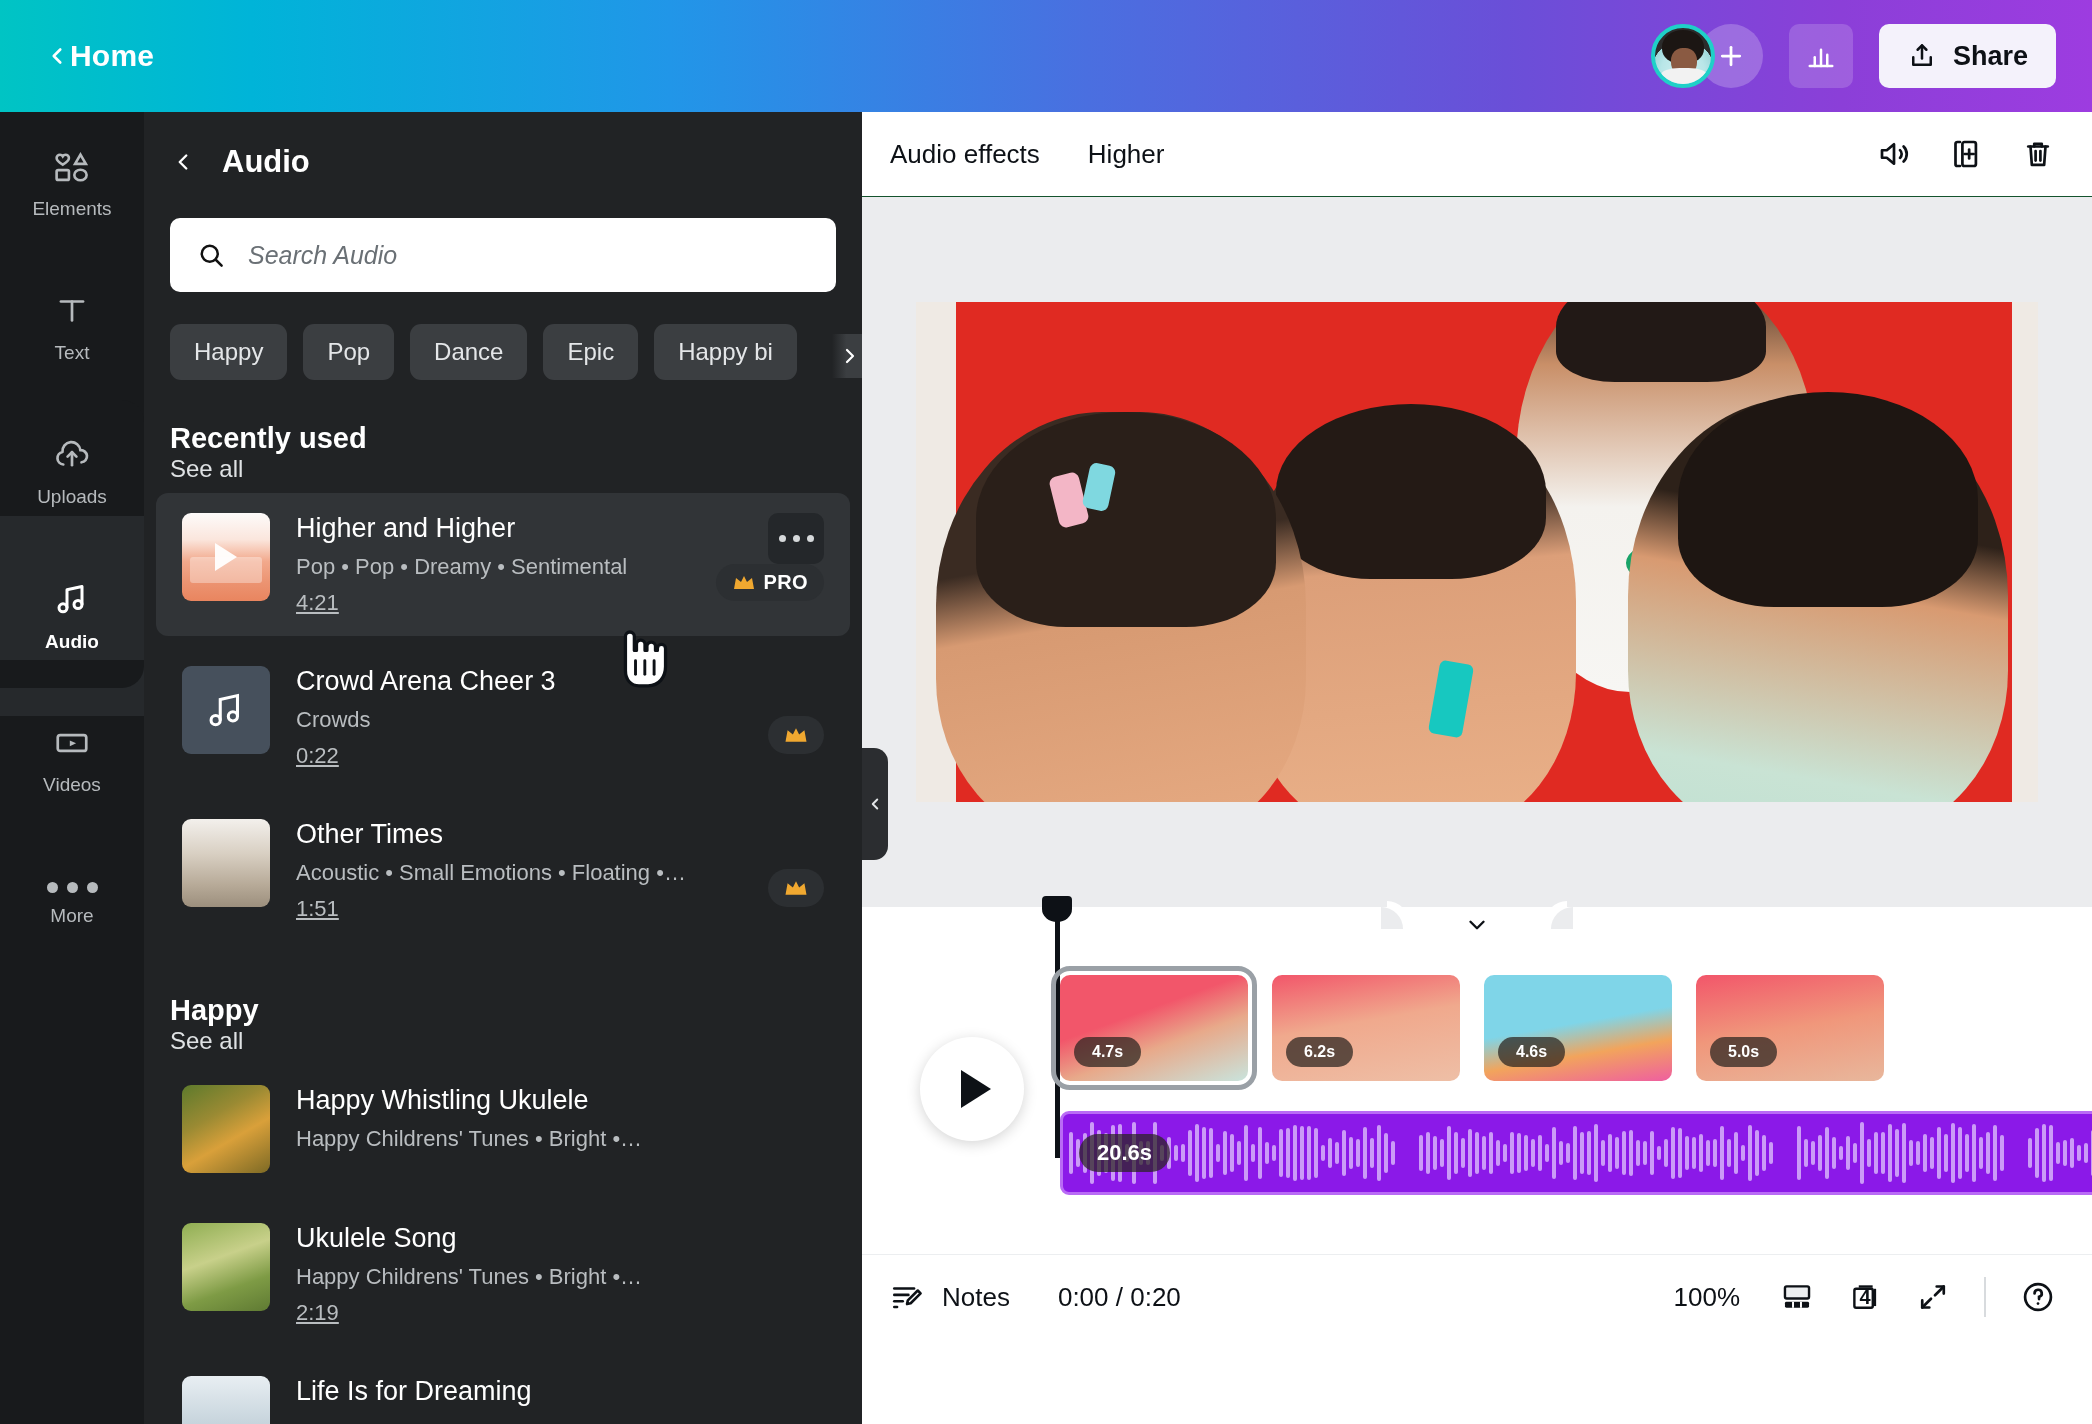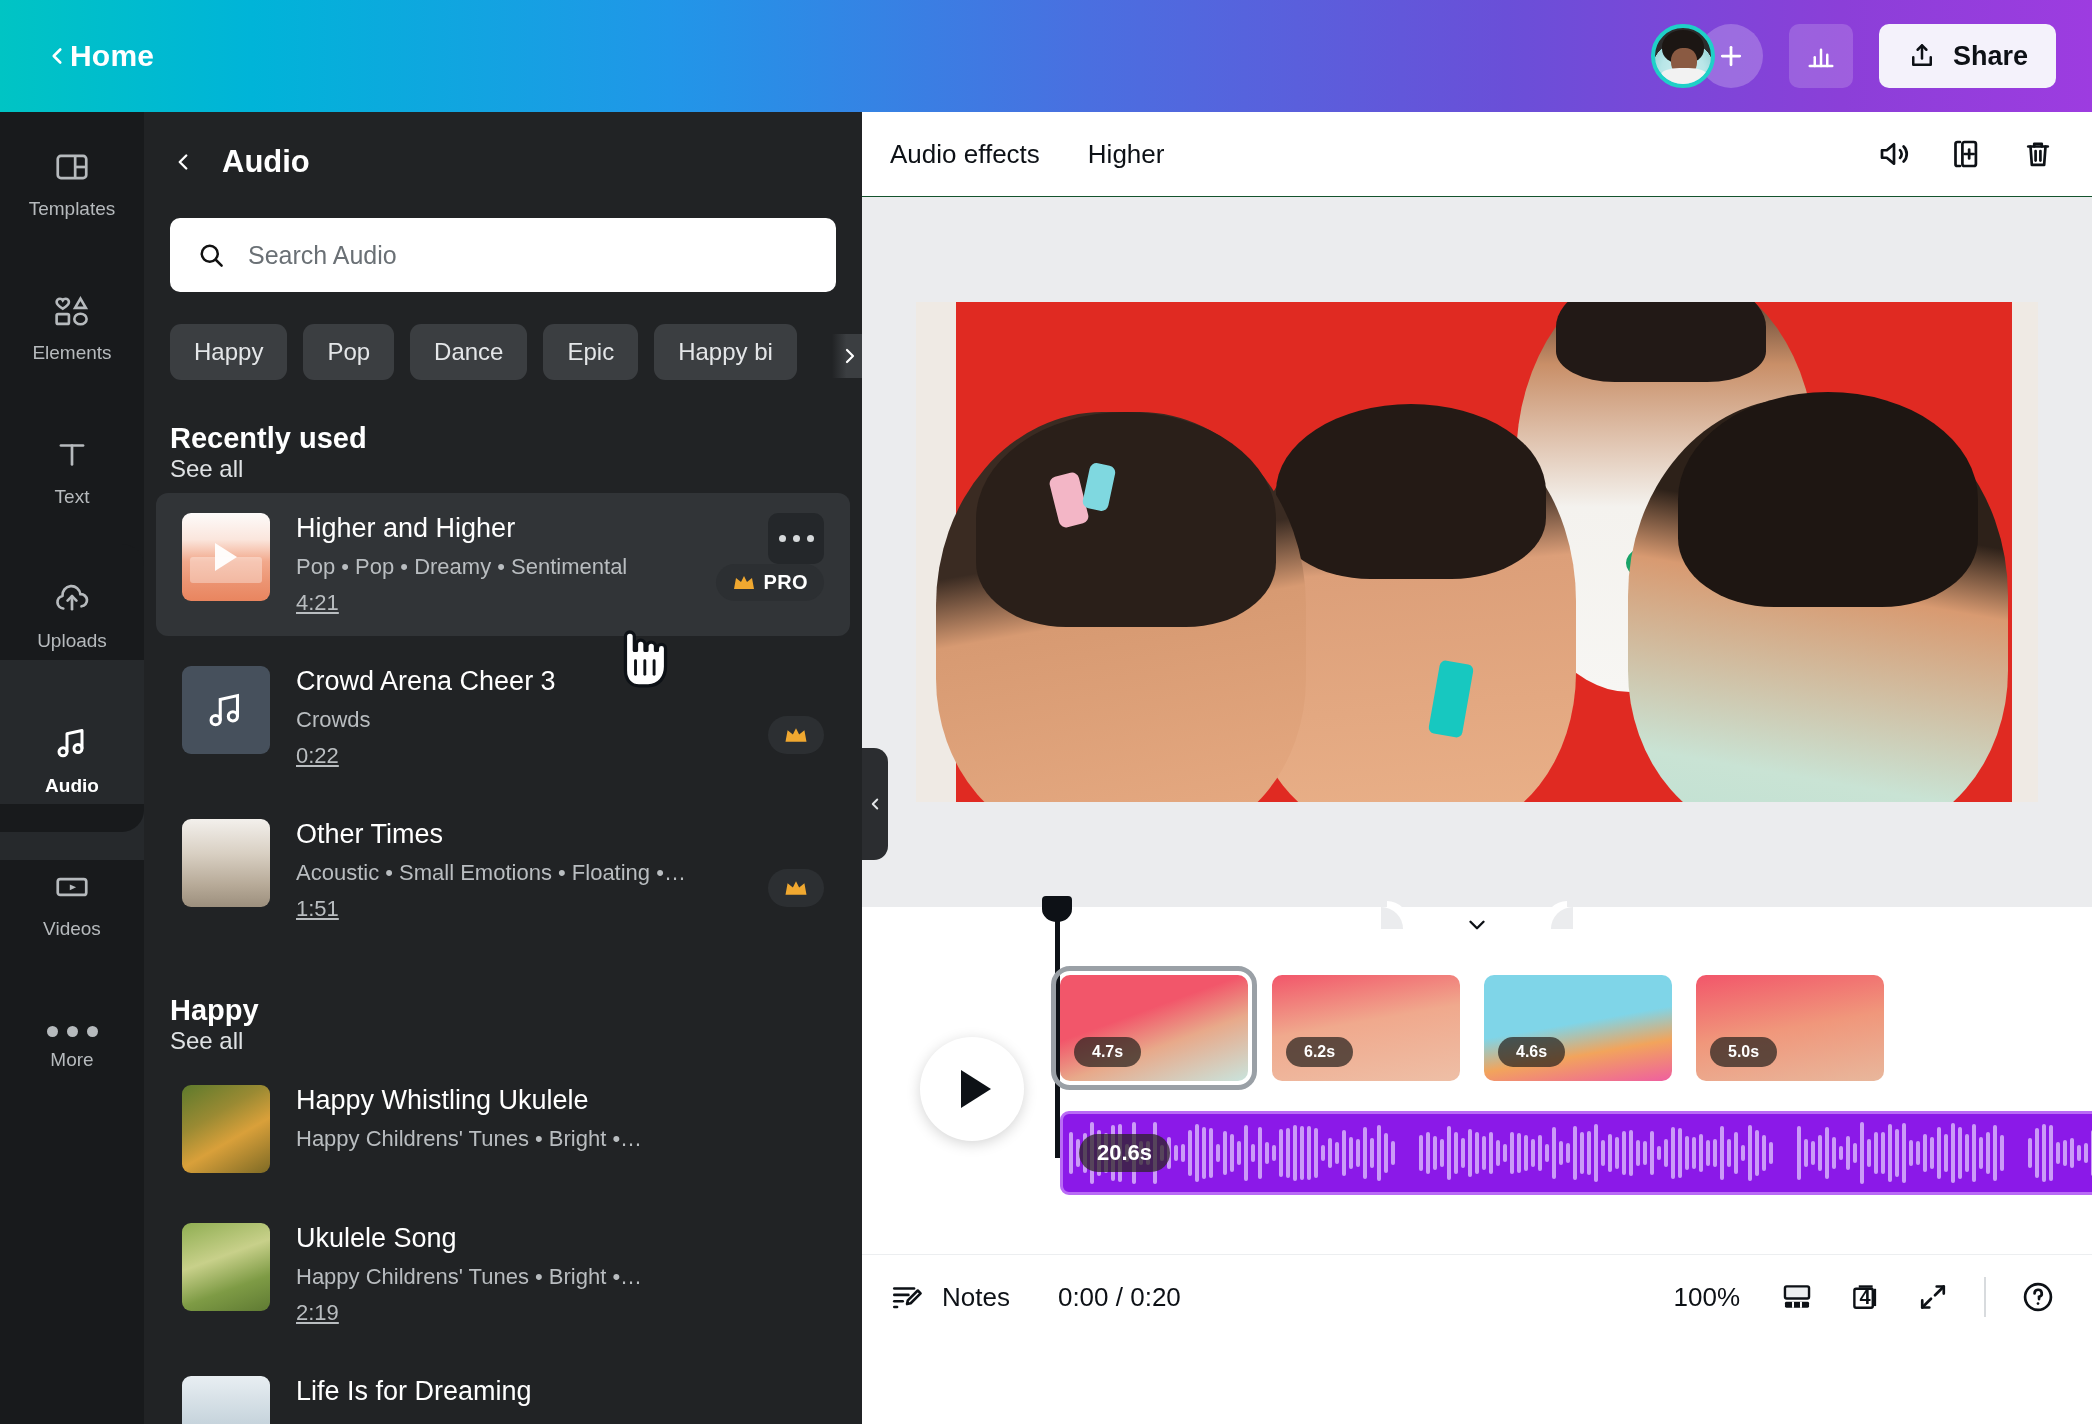--- a/index.html
+++ b/index.html
@@ -88,21 +88,21 @@
   .panel {
     position:absolute; left:144px; top:112px; width:718px; height:1312px;
     background:#212325; overflow:hidden;
   }
   .panel-head { display:flex; align-items:center; padding: 32px 0 0 26px; gap:26px;}
   .panel-head .ttl { font-size:31px; color:#fff; font-weight:700; }
   .searchbox {
     margin: 38px 26px 0 26px; height: 74px; background:#fff; border-radius:10px;
     display:flex; align-items:center; gap:22px; padding: 0 26px;
   }
-  .searchbox .ph { font-size:25px; color:#6a7075; }
+  .searchbox .ph { font-size:25px; color:#6a7075;font-style:italic; }
   .chips { display:flex; gap:16px; margin: 32px 0 0 26px; position:relative; }
   .chip {
     background:#3b3e41; color:#e4e6e8; font-size:24px; border-radius:11px;
     padding: 14px 24px; white-space:nowrap; cursor:pointer;
   }
   .chip.clipped { max-width:150px; overflow:hidden; }
   .chips-next {
     position:absolute; right:-6px; top:10px; width:36px;height:44px;
     display:flex;align-items:center;justify-content:center; cursor:pointer;
     background: linear-gradient(90deg, rgba(59,62,65,0) 0%, #3b3e41 40%);
@@ -307,28 +307,20 @@
           <path d="M5 13v6h14v-6"></path>
             <polyline points="8.5 7 12 3.5 15.5 7"></polyline>
             <line x1="12" y1="3.5" x2="12" y2="14"></line>
         </svg>
         <span class="lbl">Share</span>
       </div>
     </div>
   </div>
 
   <div class="rail">
-    <div class="rail-item">
-      <svg width="38" height="38" viewBox="0 0 24 24" fill="none" stroke="#b6babd" stroke-width="1.7">
-          <rect x="3" y="5" width="18" height="14" rx="2"></rect>
-          <line x1="14" y1="5" x2="14" y2="19"></line>
-          <line x1="14" y1="12" x2="21" y2="12"></line>
-        </svg>
-      <span class="rl">Templates</span>
-    </div>
     <div class="rail-item">
       <svg width="40" height="38" viewBox="0 0 26 24" fill="none" stroke="#b6babd" stroke-width="1.7">
         <path d="M3 6.2c0-1.2 1-2.2 2.2-2.2 .9 0 1.5.5 1.8 1 .3-.5.9-1 1.8-1C10 4 11 5 11 6.2 11 8.2 7 10.5 7 10.5S3 8.2 3 6.2z"></path>
         <path d="M18.5 4 22 10h-7z"></path>
           <rect x="3" y="14" width="8" height="6.4" rx="1"></rect>
           <ellipse cx="18.5" cy="17.2" rx="4" ry="3.4"></ellipse>
       </svg>
       <span class="rl">Elements</span>
     </div>
     <div class="rail-item" style="position:relative;">

